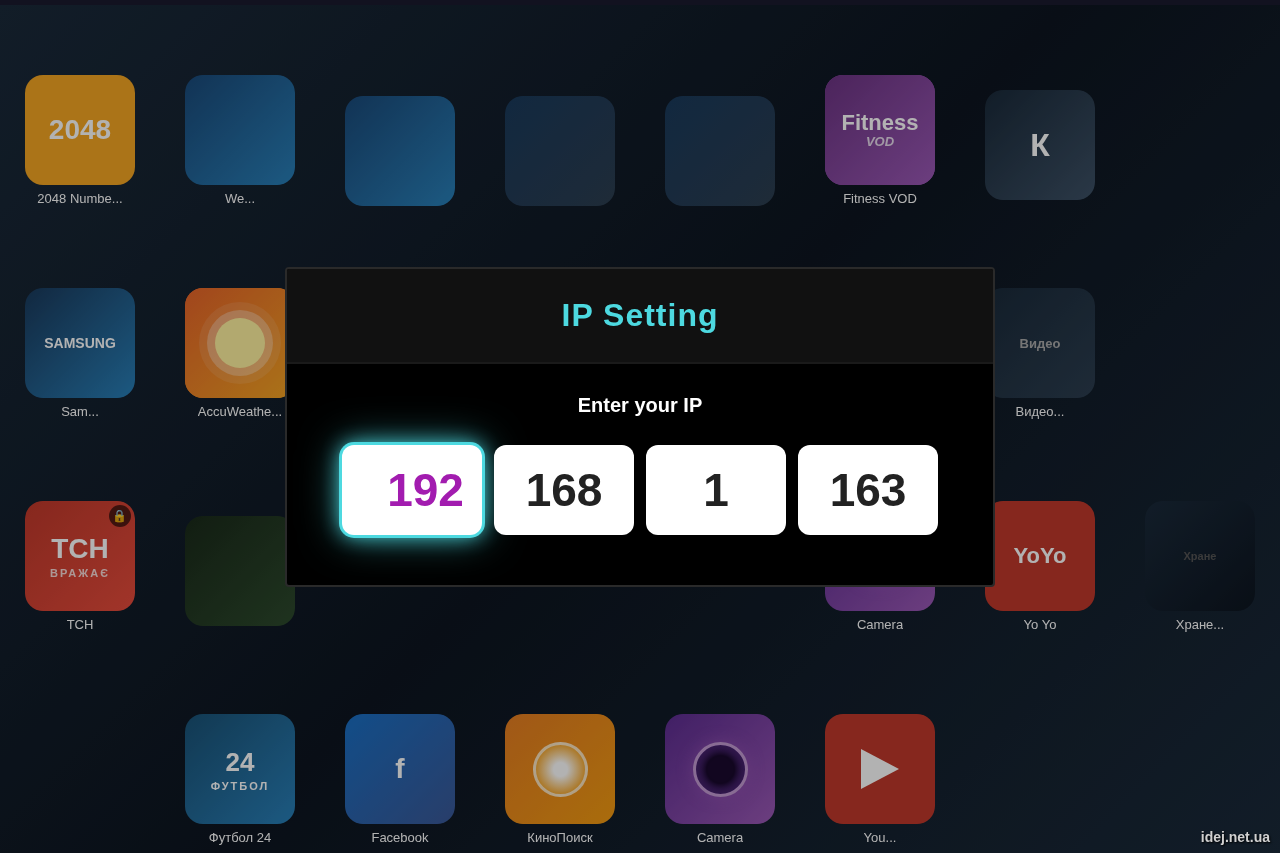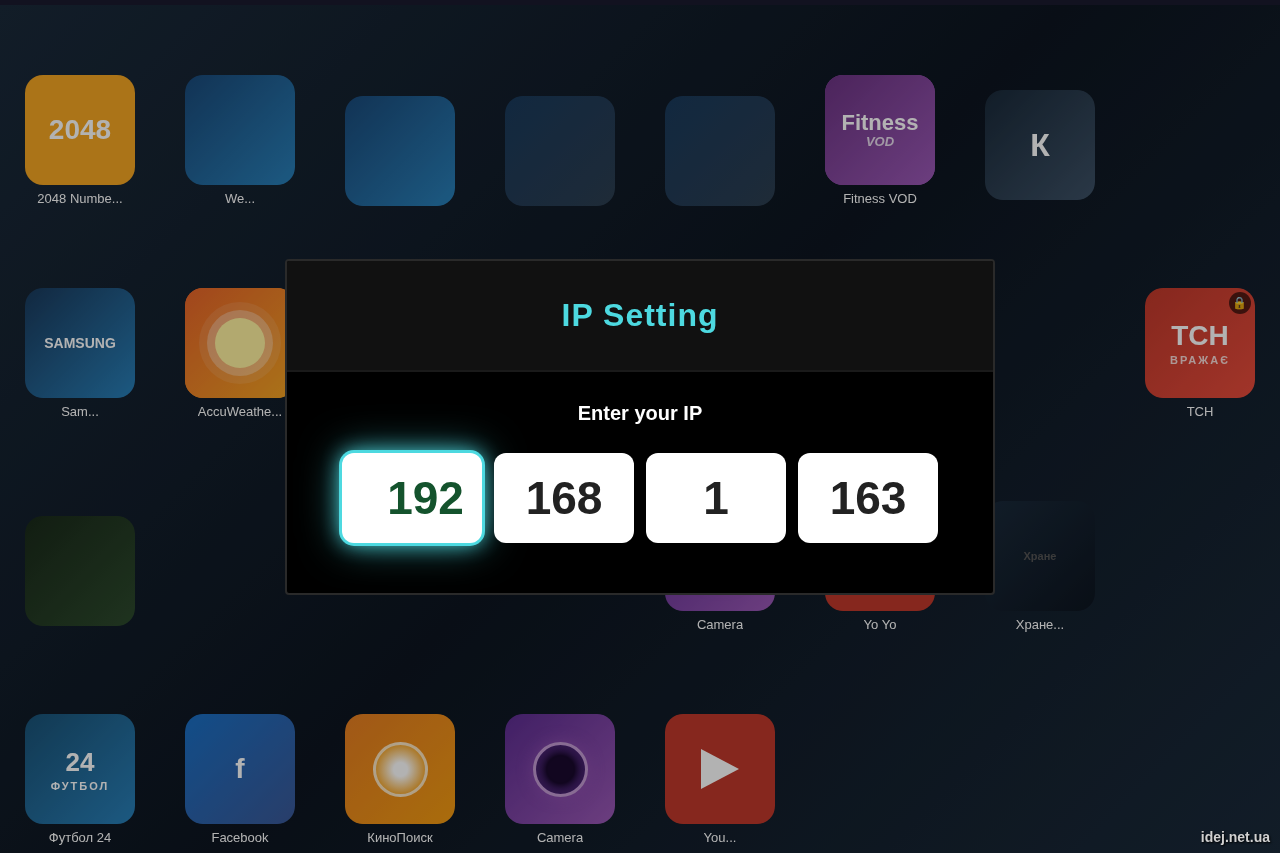--- a/index.html
+++ b/index.html
@@ -162,21 +162,21 @@
       border: 2px solid #2a2a2a;
       border-radius: 4px;
       width: 710px;
       padding: 0;
       overflow: hidden;
     }
 
     .dialog-header {
       background: #111111;
       border-bottom: 2px solid #1a1a1a;
-      padding: 36px 0;
+      padding: 28px 0;
       text-align: center;
     }
 
     .dialog-title {
       font-size: 32px;
       font-weight: bold;
       color: #4dd9e0;
       letter-spacing: 1px;
     }
 
@@ -210,21 +210,21 @@
       justify-content: center;
       font-size: 46px;
       font-weight: 900;
       color: #222;
       cursor: pointer;
     }
 
     .ip-field.active {
       background: white;
       box-shadow: 0 0 0 3px #4dd9e0, 0 0 20px #4dd9e0, 0 0 40px rgba(77, 217, 224, 0.6);
-      color: #14532d;
+      color: #a21caf;
       padding-left: 27px;
     }
 
     
     .futbol-inner {
       width: 100%; height: 100%;
       background: linear-gradient(135deg, #1a5276, #2980b9);
       border-radius: 4px;
       display: flex;
       flex-direction: column;
@@ -396,20 +396,28 @@
   <div class="app-item"></div>
   <div class="app-item"></div>
   <div class="app-item"></div>
   <div class="app-item">
     <div class="app-icon icon-iptv">
       <div class="iptv-inner">
         <span class="iptv-text">IPTV</span>
       </div>
     </div>
     <span class="app-label">IPTV</span>
+  </div>
+  <div class="app-item">
+    <div class="app-icon">
+      <div class="video-inner">
+        <span class="video-text">Видео</span>
+      </div>
+    </div>
+    <span class="app-label" style="color:white;font-size:13px;">Видео...</span>
   </div>
   <div class="app-item"></div>
 
   <div class="app-item">
     <div class="app-icon" style="position:relative;">
       <div class="tch-inner">
         <span class="tch-text">ТСН</span>
         <span class="tch-sub">ВРАЖАЄ</span>
       </div>
       <div class="lock-badge">🔒</div>

